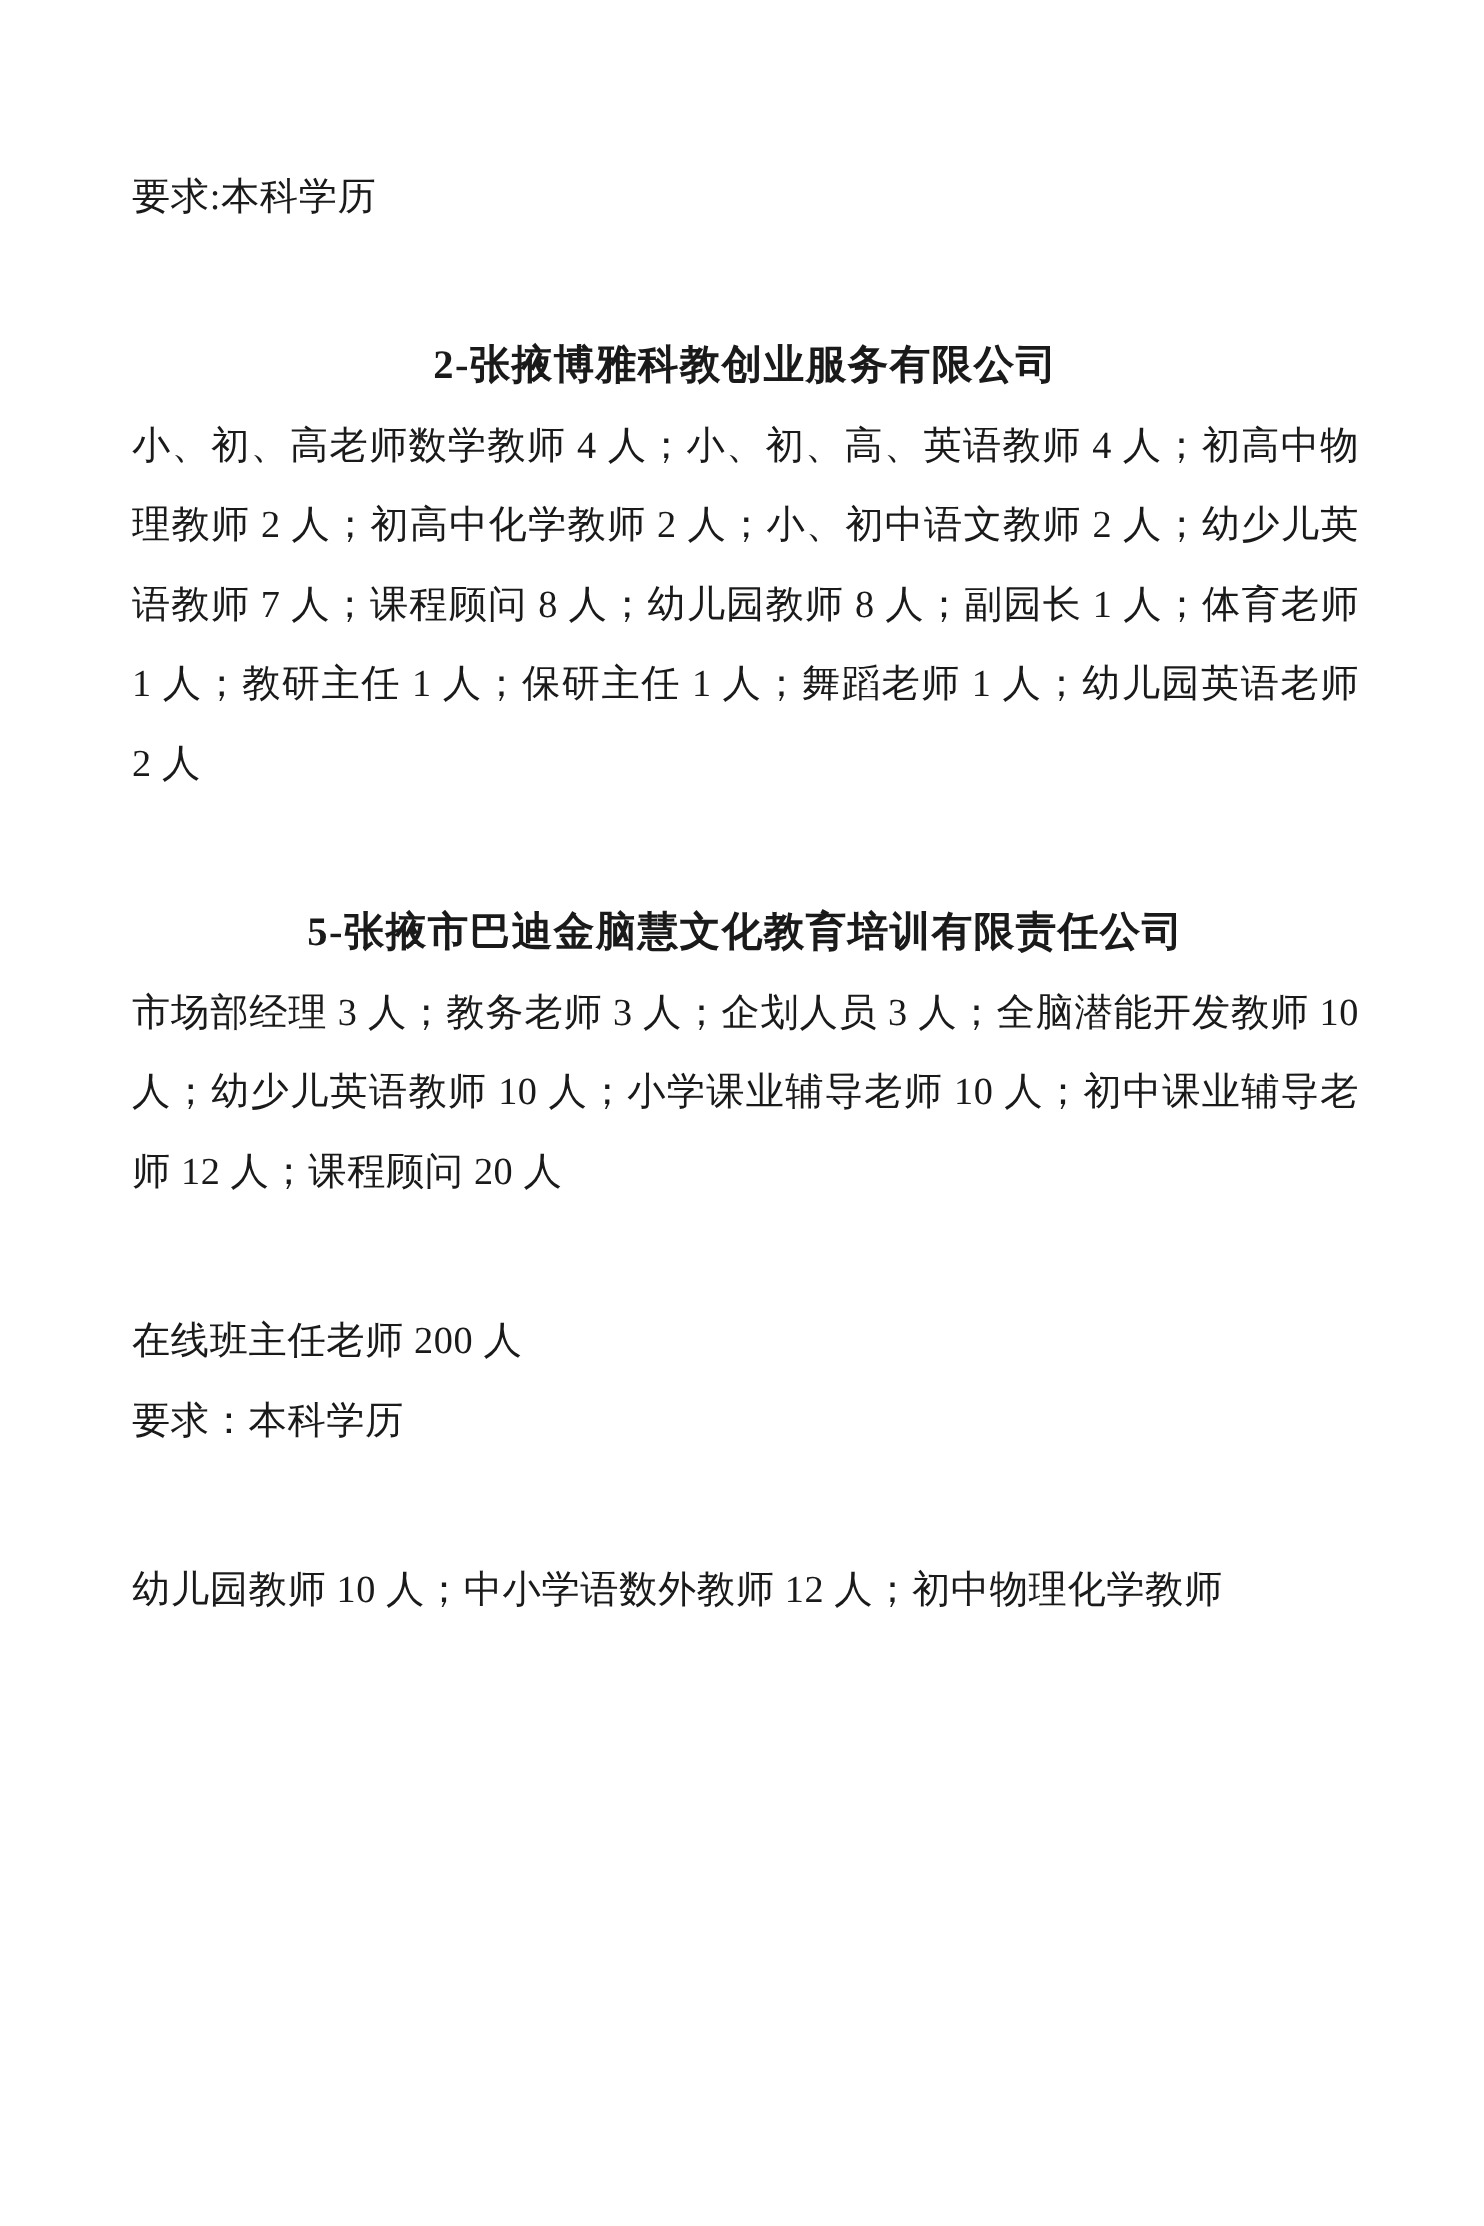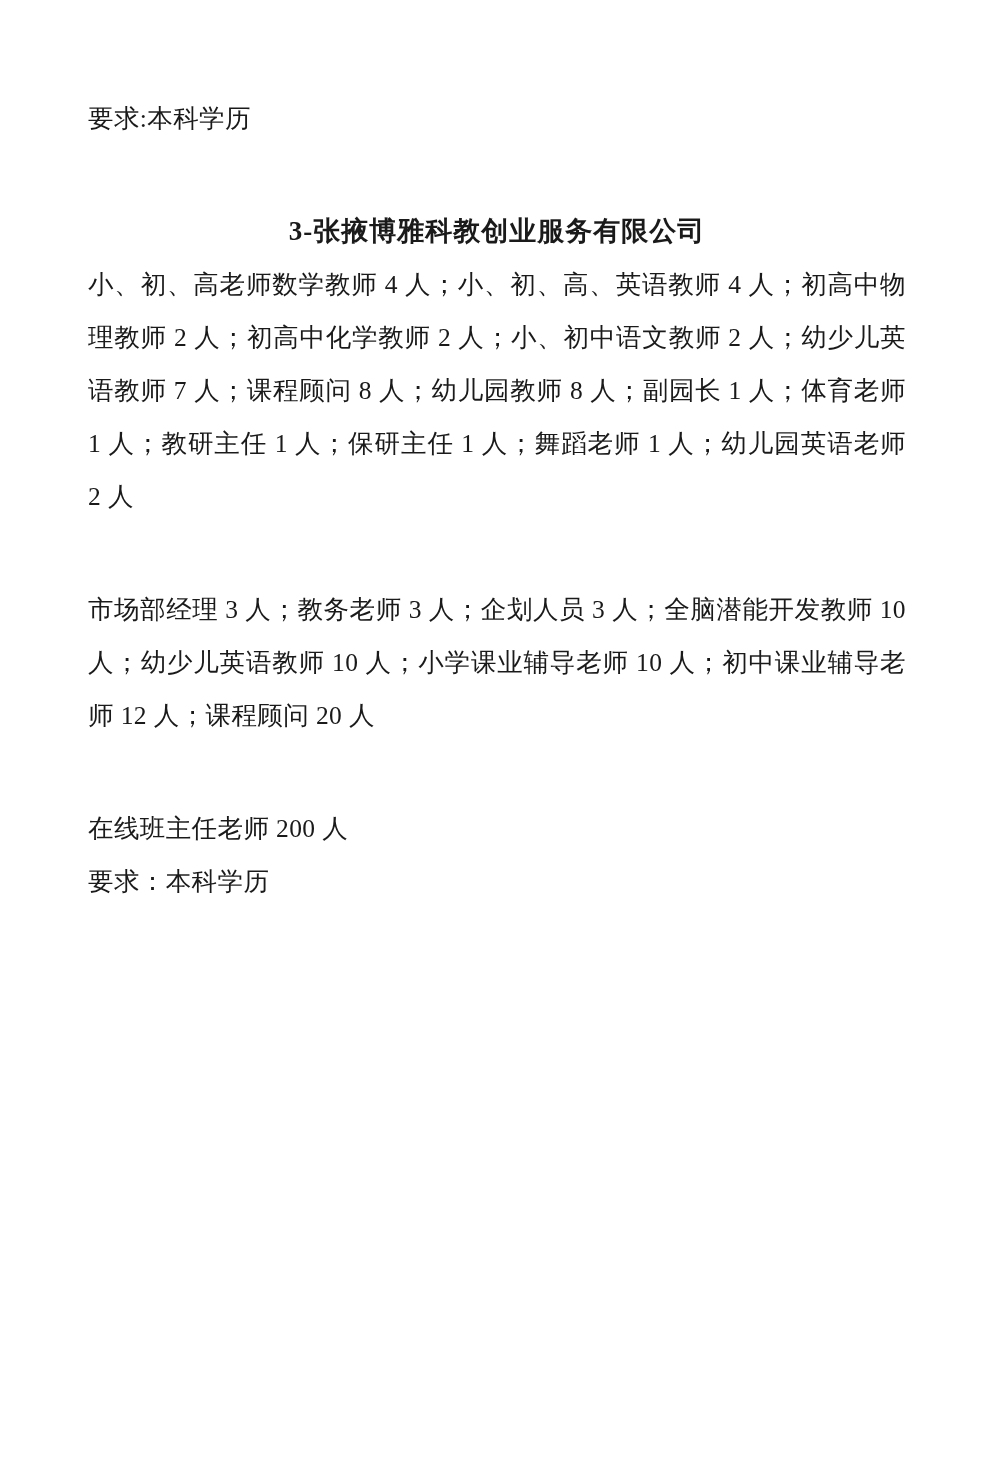--- a/index.html
+++ b/index.html
@@ -14,21 +14,21 @@
     height: 1484px;
     background: #ffffff;
     margin: 0 auto;
     overflow: hidden;
     font-family: "Liberation Serif", "DejaVu Serif", serif;
     color: #1a1a1a;
   }
   .content {
     position: absolute;
     left: 88px;
-    top: 92px;
+    top: 104px;
     width: 818px;
   }
   .para {
     font-size: 25.5px;
     line-height: 53px;
     text-align: justify;
     text-justify: inter-ideograph;
     letter-spacing: 0.4px;
     margin: 0;
     white-space: pre-wrap;
@@ -46,35 +46,37 @@
 </head>
 <body>
 
 <div class="page">
   <div class="content">
 
     <p class="para">要求:本科学历</p>
 
     <div class="spacer-lg"></div>
 
-    <h2 class="heading">3-张掖博雅科教创业服务有限公司</h2>
+    <h2 class="heading">2-张掖博雅科教创业服务有限公司</h2>
 
     <p class="para">小、初、高老师数学教师 4 人；小、初、高、英语教师 4 人；初高中物理教师 2 人；初高中化学教师 2 人；小、初中语文教师 2 人；幼少儿英语教师 7 人；课程顾问 8 人；幼儿园教师 8 人；副园长 1 人；体育老师 1 人；教研主任 1 人；保研主任 1 人；舞蹈老师 1 人；幼儿园英语老师 2 人</p>
 
     <div class="spacer-lg"></div>
 
+    <h2 class="heading">5-张掖市巴迪金脑慧文化教育培训有限责任公司</h2>
 
     <p class="para">市场部经理 3 人；教务老师 3 人；企划人员 3 人；全脑潜能开发教师 10 人；幼少儿英语教师 10 人；小学课业辅导老师 10 人；初中课业辅导老师 12 人；课程顾问 20 人</p>
 
 
     <div class="spacer-lg"></div>
 
 
     <p class="para">在线班主任老师 200 人</p>
 
     <p class="para">要求：本科学历</p>
 
     <div class="spacer-lg"></div>
 
 
+    <p class="para">幼儿园教师 10 人；中小学语数外教师 12 人；初中物理化学教师</p>
 
   </div>
 </div>
 
 </body></html>

